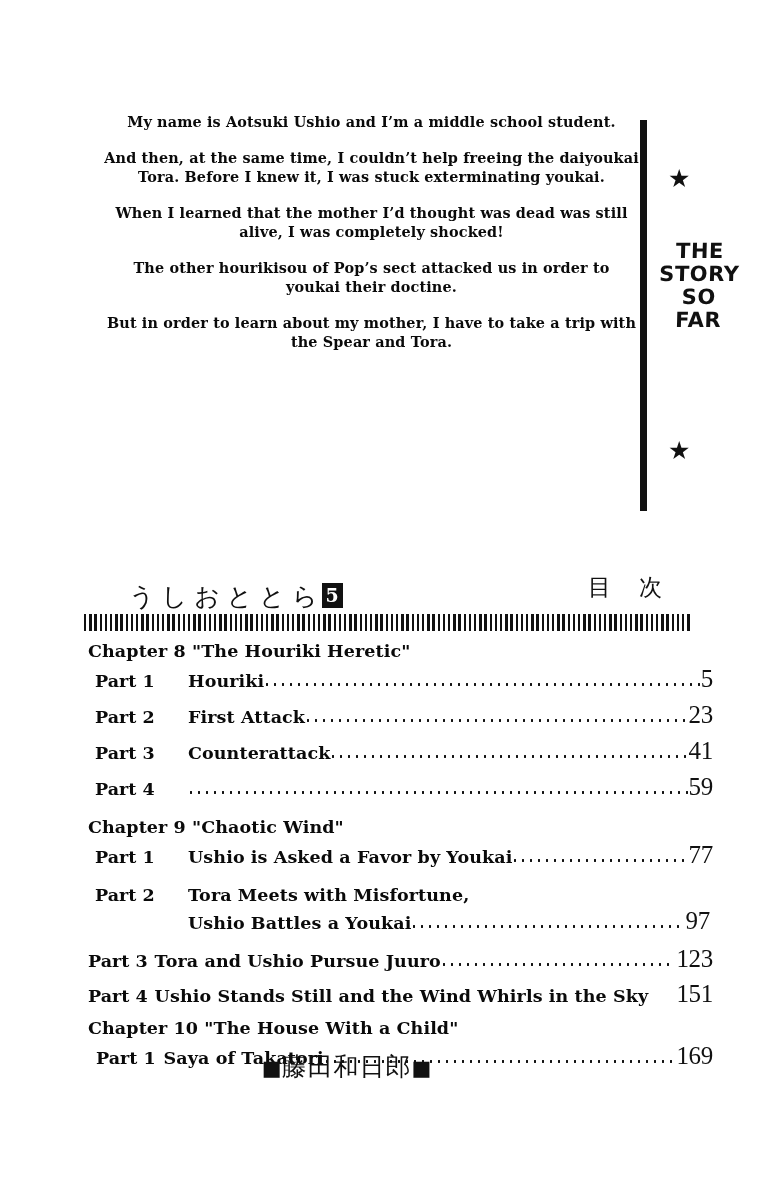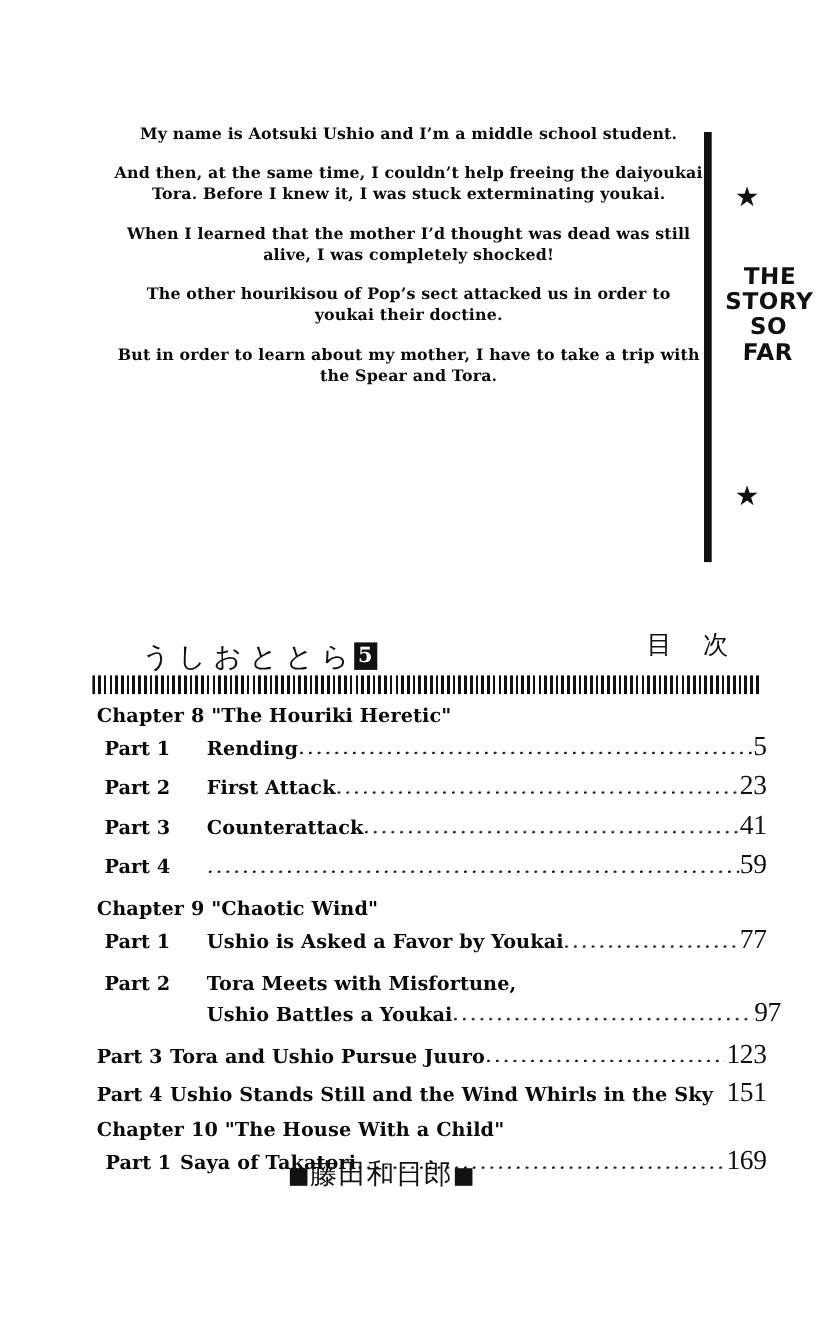--- a/index.html
+++ b/index.html
@@ -169,21 +169,21 @@
     white-space: nowrap;
   }
   #ch9-heading { margin-top: 13px; }
   #ch10-heading { margin-top: 4px; }
 
   .toc-row {
     position: relative;
     display: flex;
     align-items: baseline;
     padding-left: 95px;
-    padding-right: 60px;
+    padding-right: 44px;
     margin-bottom: 8px;
     white-space: nowrap;
   }
   .part-label {
     font-family: "DejaVu Serif", "Liberation Serif", serif;
     font-weight: bold;
     font-size: 17.5px;
     line-height: 25px;
     color: #0a0a0a;
     flex: 0 0 auto;
@@ -305,21 +305,21 @@
     <div id="toc-label">目次</div>
     <div id="toc-rule"></div>
   </div>
 
   <div id="toc-list">
 
     <div class="chapter-heading">Chapter 8 "The Houriki Heretic"</div>
 
     <div class="toc-row">
       <span class="part-label wide">Part 1</span>
-      <span class="entry-title">Rending</span>
+      <span class="entry-title">Houriki</span>
       <span class="leader"></span>
       <span class="page-num">5</span>
     </div>
 
     <div class="toc-row">
       <span class="part-label wide">Part 2</span>
       <span class="entry-title">First Attack</span>
       <span class="leader"></span>
       <span class="page-num">23</span>
     </div>

